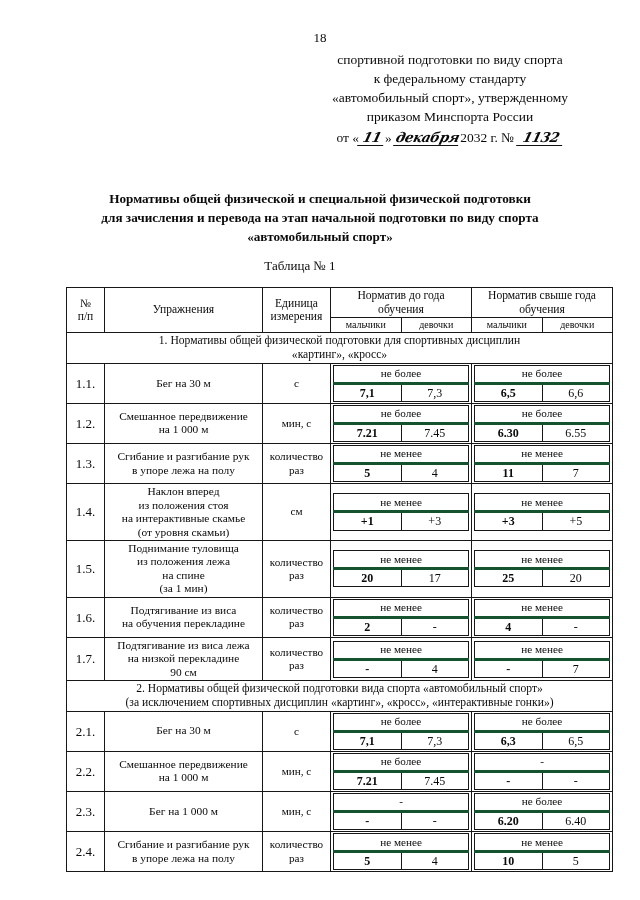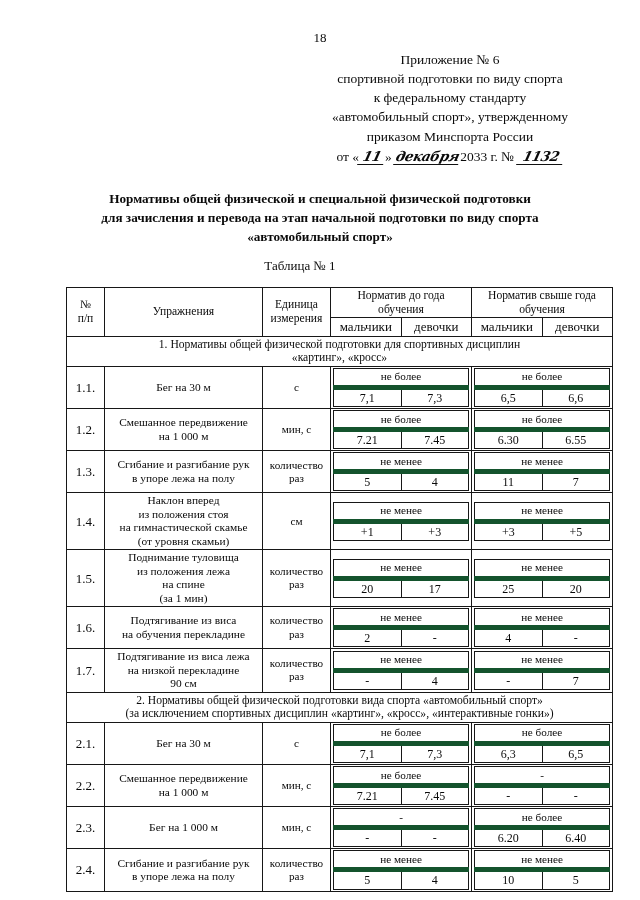--- a/index.html
+++ b/index.html
@@ -107,21 +107,21 @@
     vertical-align: middle;
     font-weight: normal;
     line-height: 1.18;
   }
   col.c-num    { width: 38px; }
   col.c-ex     { width: 158px; }
   col.c-unit   { width: 68px; }
   col.c-d1, col.c-d2, col.c-d3, col.c-d4 { width: 70.5px; }
 
   .hdr-top { height: 30px; font-size: 11.6px; }
-  .hdr-sub { height: 15px; font-size: 13px; }
+  .hdr-sub { height: 15px; font-size: 10px; }
 
   .section-row td {
     font-size: 11.6px;
     line-height: 1.3;
     padding: 2px 4px;
   }
   .section-row .sec-inner { display: block; text-align: center; }
 
   .num-cell { font-size: 13px; }
   .ex-cell  { font-size: 11.4px; line-height: 1.22; }
@@ -133,45 +133,45 @@
     table-layout: fixed;
   }
   td.pair {
     padding: 0;
     border: 1px solid #171717;
   }
   .nested td {
     border: none;
   }
   .nested tr.lim td {
-    border-bottom: 5px solid #14532d;
+    border-bottom: 3px solid #14532d;
     font-size: 11.2px;
     height: 14px;
   }
   .nested tr.val td {
     font-size: 12px;
   }
   .nested tr.val td.left-val {
     border-right: 1px solid #171717;
+    font-weight: bold;
   }
 </style>
 </head>
 <body>
 
 <div class="page">
 
   <div class="page-number">18</div>
 
   <div class="approval">
-    <span class="ln">Приложение № 6</span>
     <span class="ln">спортивной подготовки по виду спорта</span>
     <span class="ln">к федеральному стандарту</span>
     <span class="ln">«автомобильный спорт», утвержденному</span>
     <span class="ln">приказом Минспорта России</span>
-    <span class="date-line"><span>от «</span><span class="hw hw-day">11</span><span>»</span>&nbsp;<span class="hw hw-month">декабря</span><span>2033 г. №</span>&nbsp;<span class="hw hw-num">1132</span></span>
+    <span class="date-line"><span>от «</span><span class="hw hw-day">11</span><span>»</span>&nbsp;<span class="hw hw-month">декабря</span><span>2032 г. №</span>&nbsp;<span class="hw hw-num">1132</span></span>
   </div>
 
   <div class="doc-title">
     <span>Нормативы общей физической и специальной физической подготовки</span>
     <span>для зачисления и перевода на этап начальной подготовки по виду спорта</span>
     <span>«автомобильный спорт»</span>
   </div>
 
   <div class="table-caption">Таблица № 1</div>
 
@@ -308,21 +308,21 @@
                   <tr class="val">
                     <td class="left-val">11</td>
                     <td>7</td>
                   </tr>
                 </tbody>
               </table>
             </td>
           </tr>
           <tr>
             <td class="num-cell">1.4.</td>
-            <td class="ex-cell"><span>Наклон вперед</span><br><span>из положения стоя</span><br><span>на гимнастической скамье</span><br><span>(от уровня скамьи)</span></td>
+            <td class="ex-cell"><span>Наклон вперед</span><br><span>из положения стоя</span><br><span>на интерактивные скамье</span><br><span>(от уровня скамьи)</span></td>
             <td class="unit-cell"><span>см</span></td>
             <td class="pair" colspan="2">
               <table class="nested">
                 <tbody>
                   <tr class="lim">
                     <td colspan="2">не менее</td>
                   </tr>
                   <tr class="val">
                     <td class="left-val">+1</td>
                     <td>+3</td>

